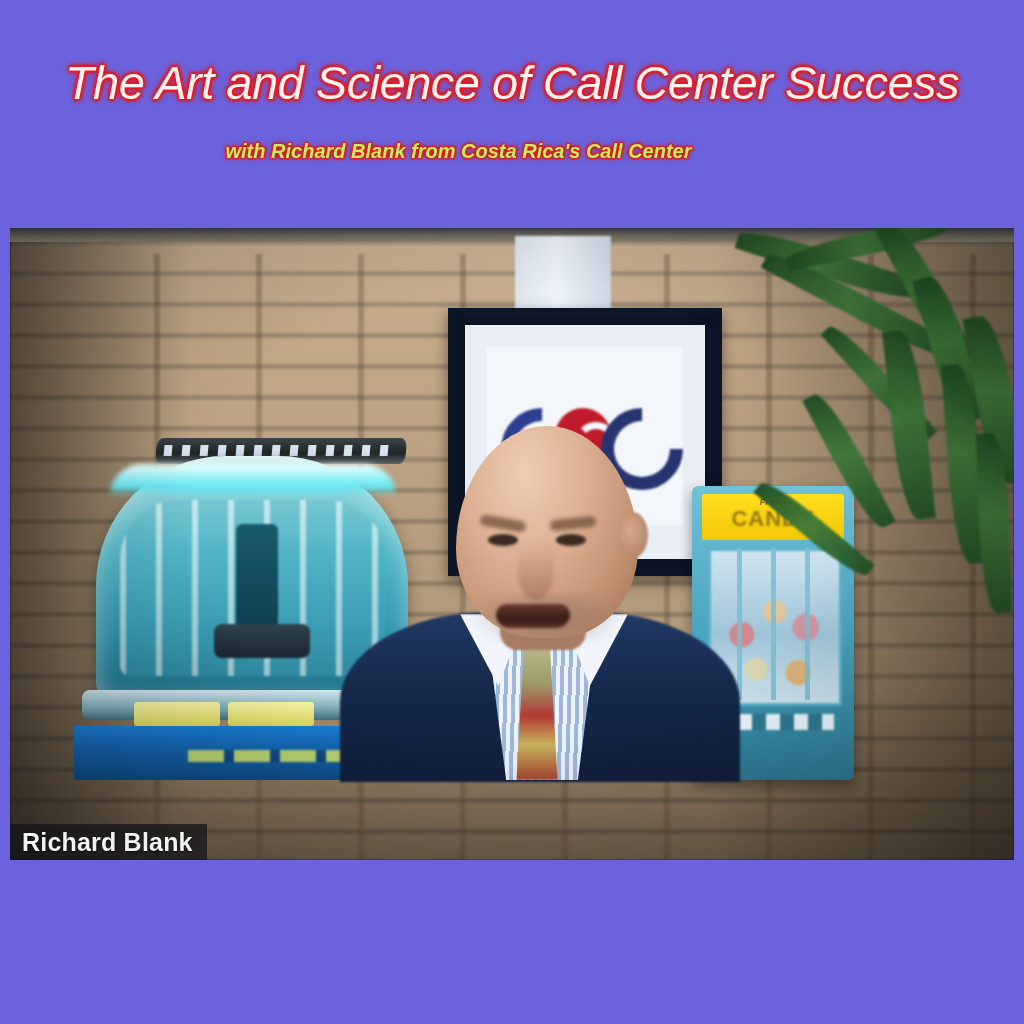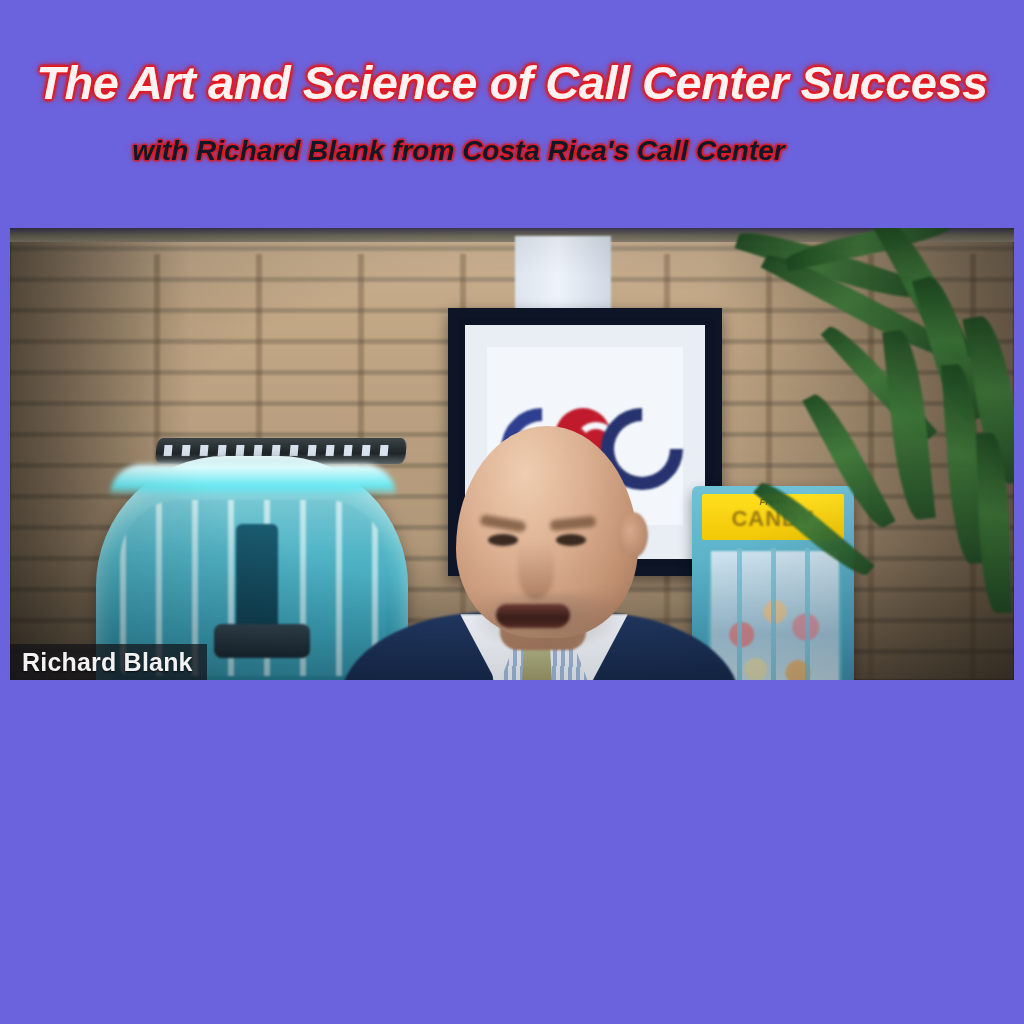--- a/index.html
+++ b/index.html
@@ -31,21 +31,21 @@
     background: #6b63de;
   }
   .title {
     position: absolute;
     left: 0;
     top: 54px;
     width: 1024px;
     text-align: center;
     font-family: "Liberation Sans", sans-serif;
     font-style: italic;
-    font-weight: bold;
+    font-weight: normal;
     font-size: 47px;
     line-height: 58px;
     letter-spacing: -0.5px;
     color: #fdf3f3;
     text-shadow:
       0 0 2px #ff1a1a,
       0 0 4px #f02020,
       1.6px 0 3px #e01414,
       -1.6px 0 3px #e01414,
       0 1.6px 3px #e01414,
@@ -55,41 +55,41 @@
   }
   .subtitle {
     position: absolute;
     left: 0;
     top: 134px;
     width: 917px;
     text-align: center;
     font-family: "Liberation Sans", sans-serif;
     font-style: italic;
     font-weight: bold;
-    font-size: 28px;
+    font-size: 20px;
     line-height: 34px;
-    color: #0f172a;
+    color: #bef264;
     text-shadow:
       0 0 2px #ff1a1a,
       0 0 3px #ee1c1c,
       1.2px 0 2px #d81414,
       -1.2px 0 2px #d81414,
       0 1.2px 2px #d81414,
       0 -1.2px 2px #d81414,
       0 0 7px rgba(216,20,20,.8);
     white-space: nowrap;
   }
 
   
   .video {
     position: absolute;
     left: 10px;
     top: 228px;
     width: 1004px;
-    height: 452px;
+    height: 632px;
     overflow: hidden;
     background: #2b2418;
   }
   .video-inner { position: absolute; inset: 0; }
 
   
   .brick {
     position: absolute;
     inset: 0;
     background:

